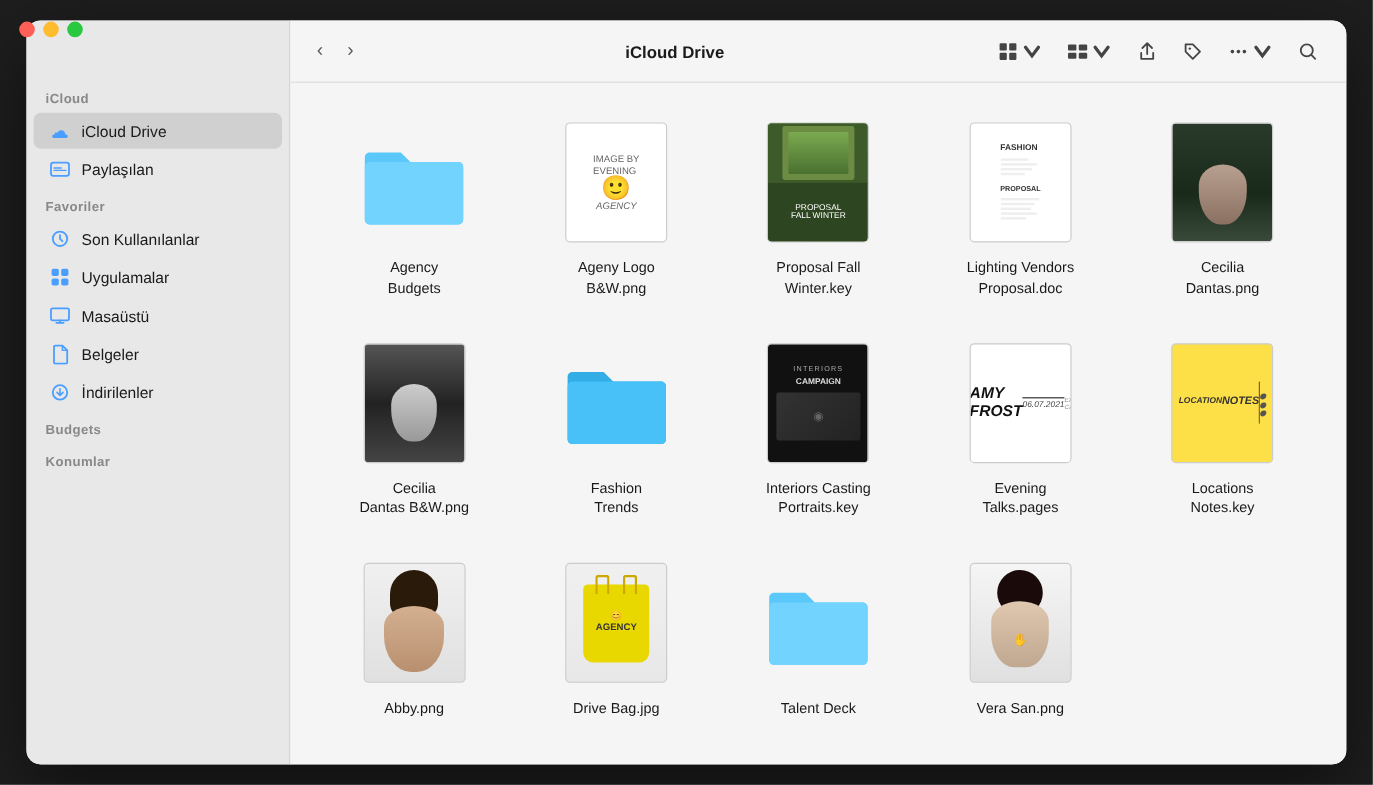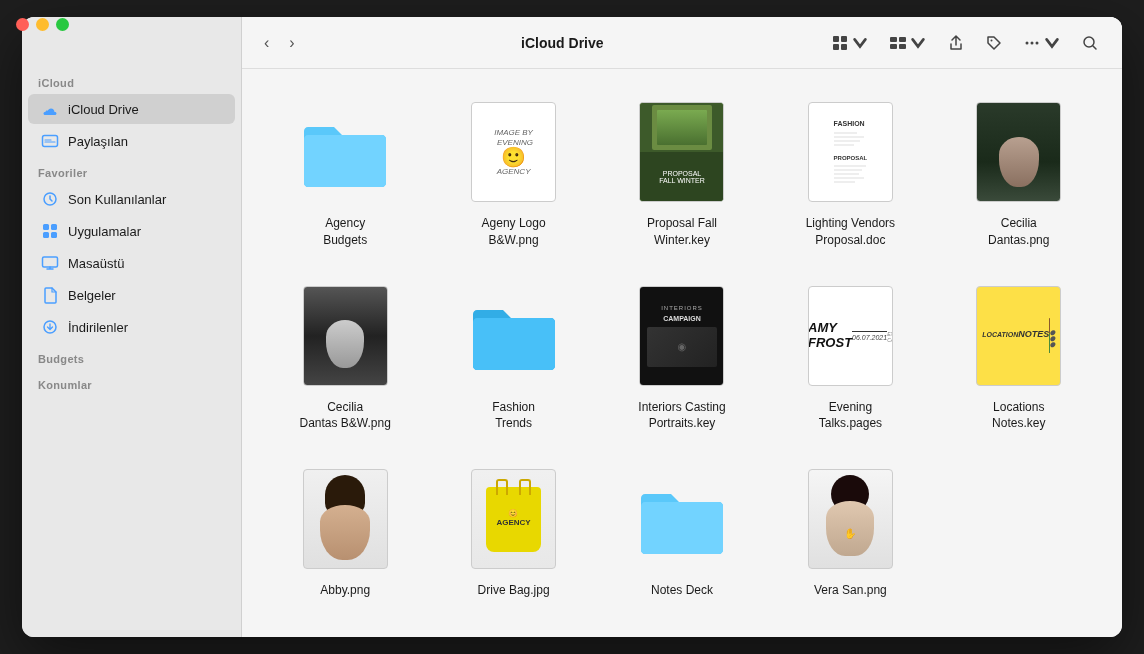--- a/index.html
+++ b/index.html
@@ -341,21 +341,21 @@
               <path d="M4 16C4 13.8 5.8 12 8 12H34L42 20H82C84.2 20 86 21.8 86 24V68C86 70.2 84.2 72 82 72H8C5.8 72 4 70.2 4 68V16Z" fill="#5ac8fa"></path>
               <path d="M4 24C4 21.8 5.8 20 8 20H82C84.2 20 86 21.8 86 24V68C86 70.2 84.2 72 82 72H8C5.8 72 4 70.2 4 68V24Z" fill="#72d3ff"></path>
             </svg>
           </div>
           <div class="file-name">Agency<br>Budgets</div>
         </div>
 
         <div class="file-item">
           <div class="file-thumb">
             <div class="thumb-doc" style="background:white; padding:5px; display:flex;flex-direction:column;align-items:center;justify-content:center;">
-              <div style="font-size:8px;color:#666;text-align:right;font-style:italic;line-height:1.2;">IMAGE BY<br>EVENING</div>
+              <div style="font-size:8px;color:#666;text-align:left;line-height:1.2;">IMAGE BY<br>EVENING</div>
               <div style="font-size:20px;line-height:1;">🙂</div>
               <div style="font-size:8px;color:#666;font-style:italic;">AGENCY</div>
             </div>
           </div>
           <div class="file-name">Ageny Logo<br>B&amp;W.png</div>
         </div>
 
         <div class="file-item">
           <div class="file-thumb">
             <div class="thumb-doc" style="overflow:hidden;background:#4a7c3f;">
@@ -496,21 +496,21 @@
           <div class="file-name">Drive Bag.jpg</div>
         </div>
 
         <div class="file-item">
           <div class="file-thumb">
             <svg width="90" height="75" viewBox="0 0 90 75" fill="none">
               <path d="M4 16C4 13.8 5.8 12 8 12H34L42 20H82C84.2 20 86 21.8 86 24V68C86 70.2 84.2 72 82 72H8C5.8 72 4 70.2 4 68V16Z" fill="#5ac8fa"></path>
               <path d="M4 24C4 21.8 5.8 20 8 20H82C84.2 20 86 21.8 86 24V68C86 70.2 84.2 72 82 72H8C5.8 72 4 70.2 4 68V24Z" fill="#72d3ff"></path>
             </svg>
           </div>
-          <div class="file-name">Notes Deck</div>
+          <div class="file-name">Talent Deck</div>
         </div>
 
         <div class="file-item">
           <div class="file-thumb">
             <div class="thumb-img" style="background:linear-gradient(180deg,#f5f5f5 0%,#e0e0e0 100%);width:85px;height:100px;border:1px solid #ccc;border-radius:4px;display:flex;align-items:flex-start;justify-content:center;padding-top:5px;overflow:hidden;">
               <div style="position:relative;text-align:center;">
                 <div style="width:38px;height:38px;background:#1a0a0a;border-radius:50%;margin:0 auto 0 auto;"></div>
                 <div style="width:48px;height:55px;background:linear-gradient(to bottom,#e0c8b0 0%,#c0a890 100%);border-radius:50% 50% 40% 40% / 30% 30% 50% 50%;margin-top:-12px;display:flex;align-items:center;justify-content:center;">
                   <div style="color:#b08060;font-size:10px;margin-top:10px;">✋</div>
                 </div>

